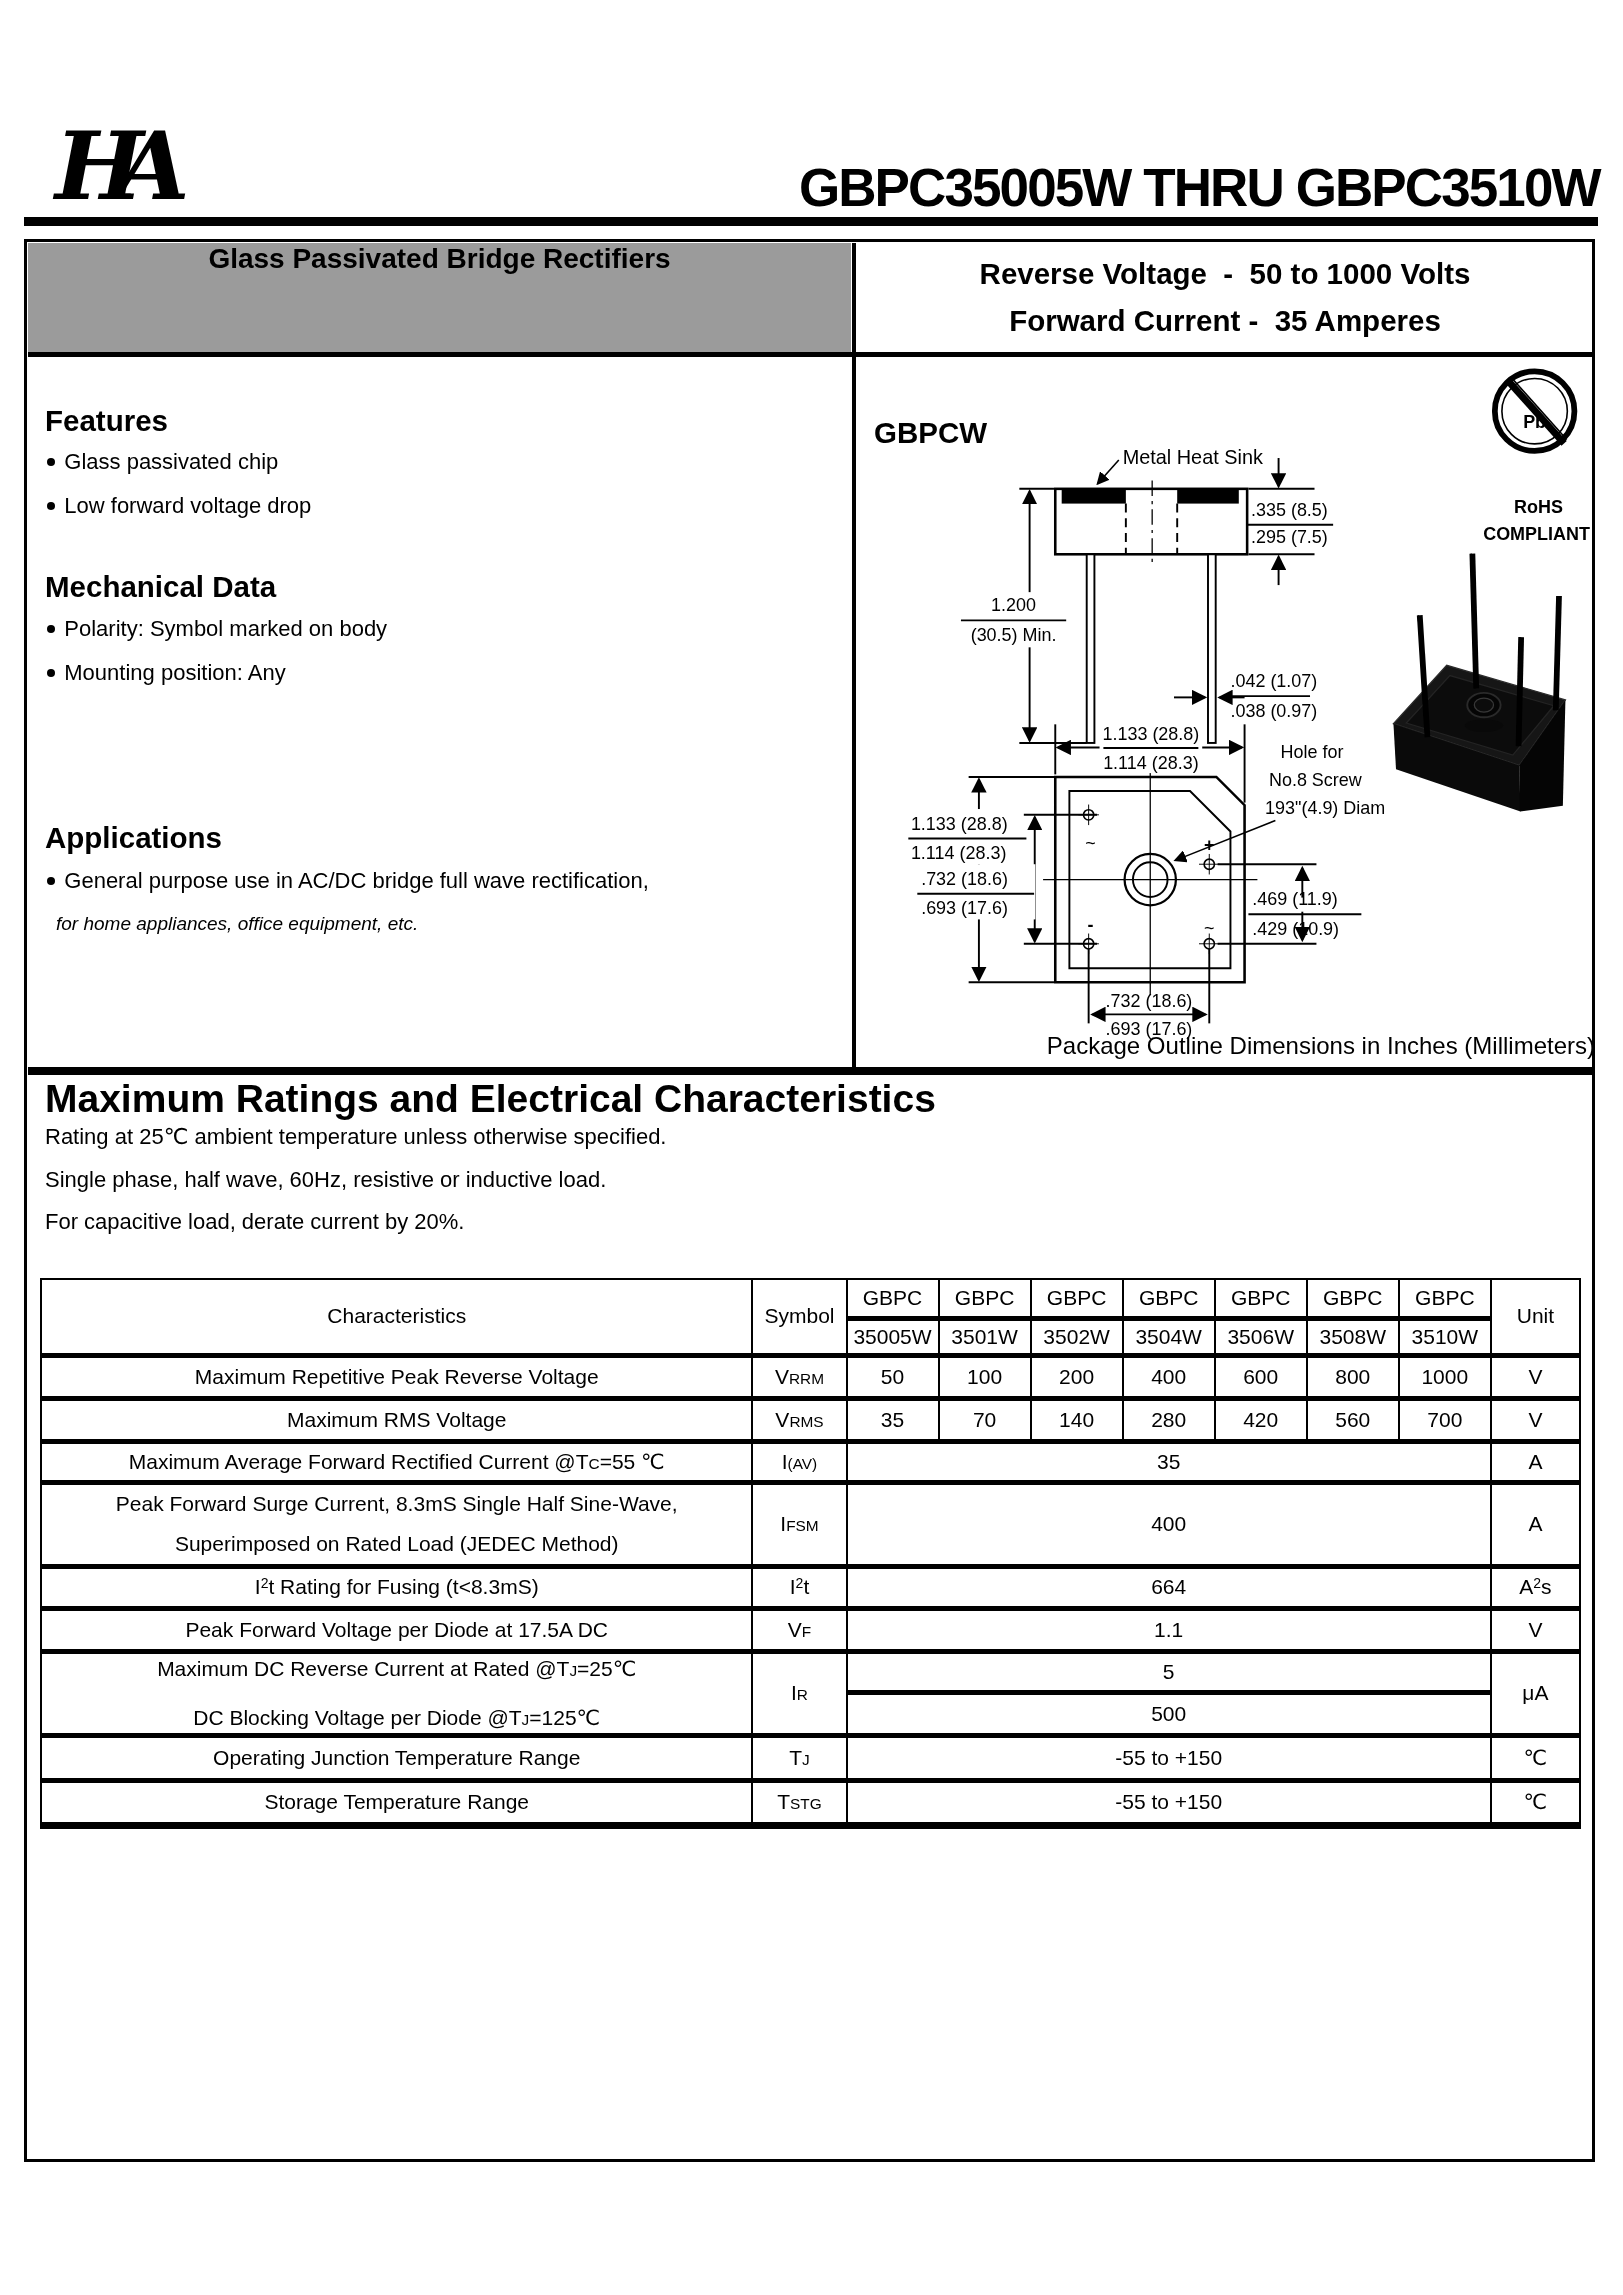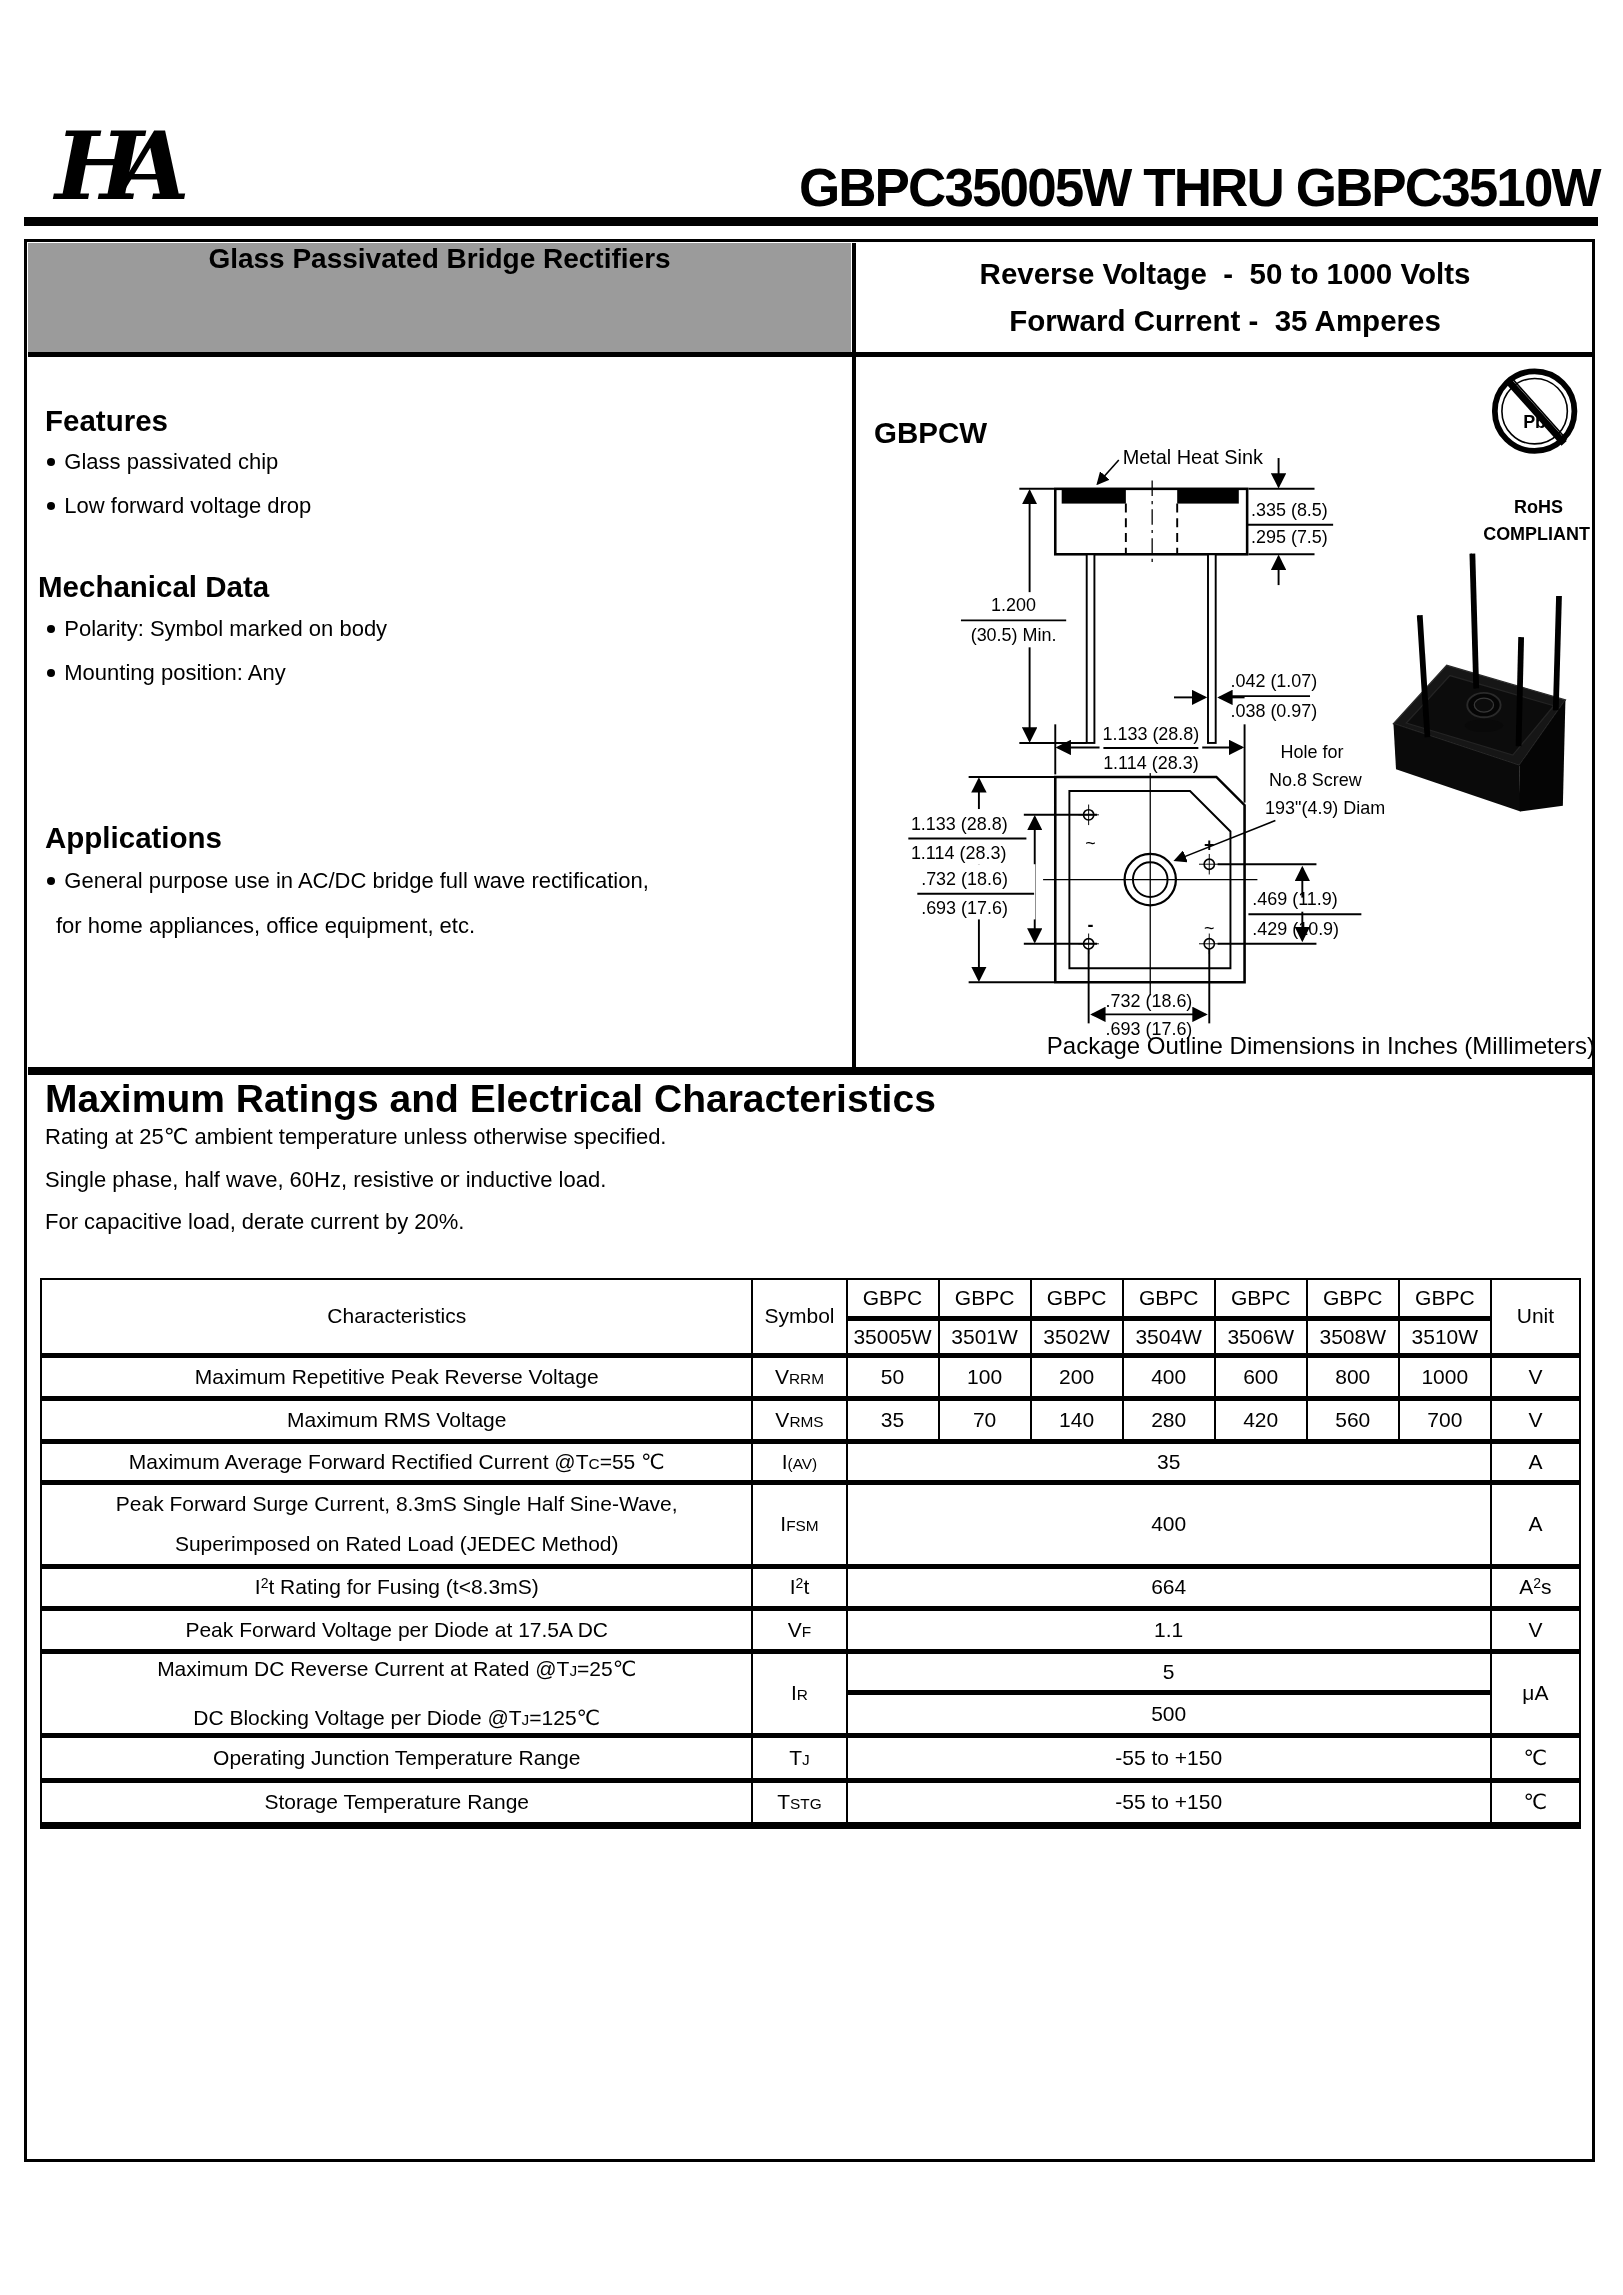--- a/index.html
+++ b/index.html
@@ -16,21 +16,21 @@
              display:flex;align-items:flex-start;justify-content:center;}
   .gray-cell span{font-size:28px;font-weight:bold;}
   .spec-cell{position:absolute;left:855px;top:243px;width:740px;height:109px;display:flex;flex-direction:column;
              align-items:center;justify-content:space-evenly;}
   .spec-line{font-size:29.5px;font-weight:bold;white-space:pre;}
   .hdr-bottom{position:absolute;left:28px;top:352px;width:1567px;height:4.5px;background:#000;}
   .col-divider{position:absolute;left:852px;top:243px;width:3.9px;height:824px;background:#000;}
   .section-rule{position:absolute;left:28px;top:1067px;width:1567px;height:7.7px;background:#000;}
   
   .h2x{position:absolute;font-size:29.5px;font-weight:bold;white-space:pre;}
-  .body-line{position:absolute;font-size:22px;white-space:pre;}
+  .body-line{position:absolute;font-size:19px;white-space:pre;font-style:italic;}
   .bullet{position:absolute;display:flex;align-items:center;}
   .bullet .dot{width:8.3px;height:8.3px;border-radius:50%;background:#000;margin-right:9px;flex:0 0 auto;}
   .bullet span.tx{font-size:22px;white-space:pre;}
   
   .gbpcw{position:absolute;left:874px;top:416px;font-size:29.5px;font-weight:bold;}
   .drawing{position:absolute;left:855px;top:356px;}
   .caption{position:absolute;left:860px;top:1032px;width:735px;text-align:right;font-size:24px;white-space:pre;}
   
   .ratings-h{position:absolute;left:45px;top:1077px;font-size:39px;font-weight:bold;white-space:pre;text-align:center;}
   .note1{top:1124px;} .note2{top:1167px;} .note3{top:1209px;}
@@ -80,21 +80,21 @@
   <div class="h2x" style="left:45px;top:404px;">Features</div>
   <div class="bullet" style="left:47px;top:449px;">
     <span class="dot"></span>
     <span class="tx">Glass passivated chip</span>
   </div>
   <div class="bullet" style="left:47px;top:493px;">
     <span class="dot"></span>
     <span class="tx">Low forward voltage drop</span>
   </div>
 
-  <div class="h2x" style="left:38px;top:570px;text-align:center;">Mechanical Data</div>
+  <div class="h2x" style="left:45px;top:570px;text-align:center;">Mechanical Data</div>
   <div class="bullet" style="left:47px;top:616px;">
     <span class="dot"></span>
     <span class="tx">Polarity: Symbol marked on body</span>
   </div>
   <div class="bullet" style="left:47px;top:660px;">
     <span class="dot"></span>
     <span class="tx">Mounting position: Any</span>
   </div>
 
   <div class="h2x" style="left:45px;top:821px;">Applications</div>

